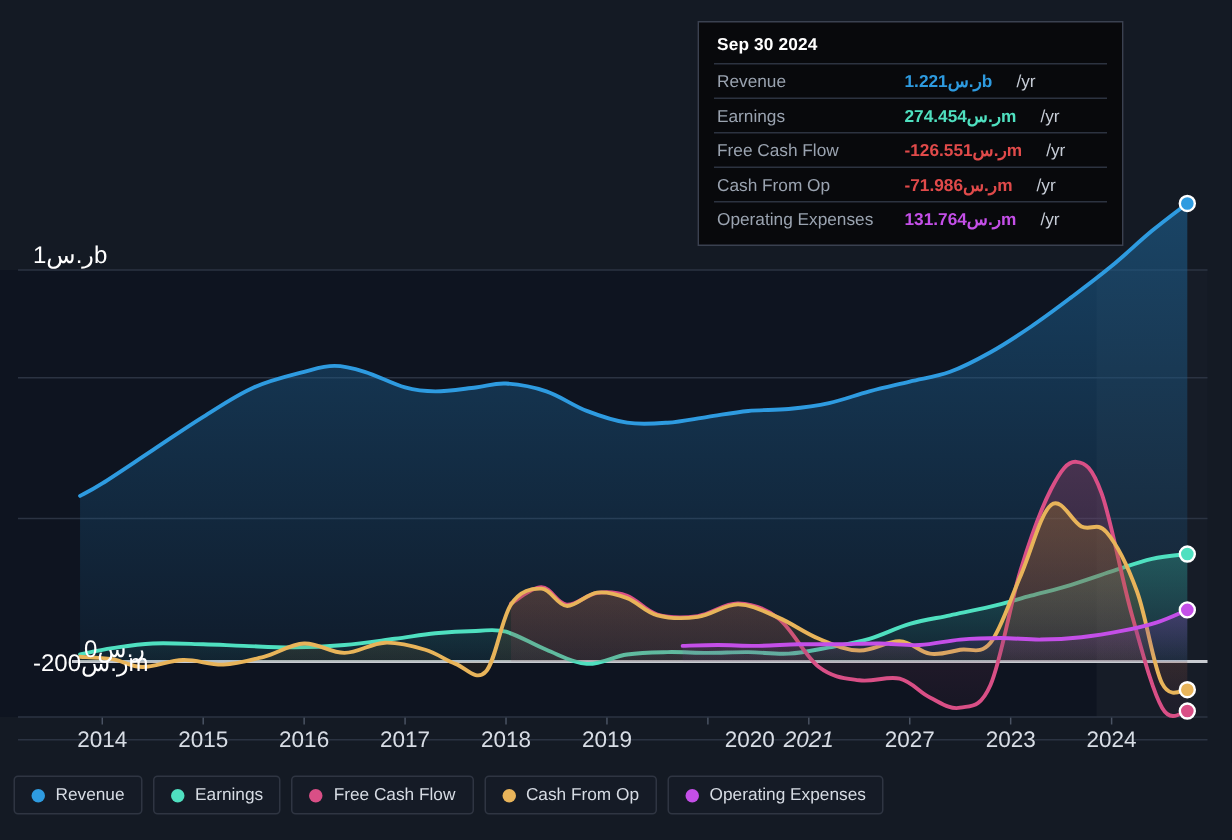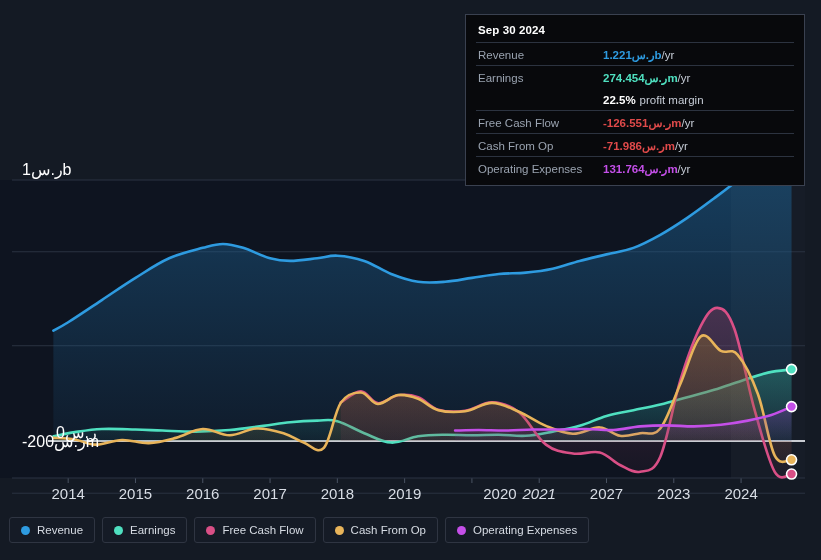--- a/index.html
+++ b/index.html
@@ -7,21 +7,21 @@
     width:821px;height:560px;
     background:#141a24;
     font-family:"Liberation Sans", sans-serif;
     overflow:hidden;
     position:relative;
   }
   #chart-root{position:absolute;inset:0;}
 
   
   .tooltip{
-    position:absolute;left:465px;top:14px;width:340px;
+    position:absolute;left:465px;top:14px;width:284px;
     background:#08090c;
     border:1px solid #3a4150;
     box-sizing:border-box;
     padding:8px 10px 6px 10px;
     z-index:40;
   }
   .tt-date{
     color:#ffffff;font-size:11.5px;font-weight:bold;
     padding:1px 0 6px 2px;letter-spacing:.1px;
   }
@@ -30,21 +30,21 @@
     border-top:1px solid #2c3340;
     padding:2px 0 2px 2px;
     min-height:16px;
   }
   .tt-row.noline{border-top:none;}
   .tt-label{
     color:#9aa3b0;font-size:11.5px;
     width:125px;flex:none;
   }
   .tt-val{font-size:11.5px;font-weight:bold;white-space:nowrap;}
-  .tt-unit{color:#c6ccd6;font-size:11.5px;font-weight:normal;margin-left:0;}
+  .tt-unit{color:#c6ccd6;font-size:11.5px;font-weight:normal;margin-left:16px;}
   .tt-sub{color:#c6ccd6;font-size:11.5px;font-weight:normal;margin-left:4px;}
 
   
   .axis-label{
     position:absolute;color:#ffffff;font-size:16px;white-space:nowrap;z-index:12;
   }
   #lbl-top{left:22px;top:160px;}
   #lbl-zero{left:38px;top:423px;padding-left:18px;}
   #lbl-bot{left:22px;top:432px;}
 
@@ -162,24 +162,20 @@
     <div class="tt-date">Sep 30 2024</div>
     <div id="tt-rows">
         <div class="tt-row">
           <div class="tt-label">Revenue</div>
           <div><span class="tt-val" style="color: rgb(46, 155, 224);">1.221ر.سb</span><span class="tt-unit">/yr</span></div>
         </div>
         <div class="tt-row">
           <div class="tt-label">Earnings</div>
           <div><span class="tt-val" style="color: rgb(79, 224, 192);">274.454ر.سm</span><span class="tt-unit">/yr</span></div>
         </div>
-        <div class="tt-row noline">
-          <div class="tt-label"></div>
-          <div><span class="tt-val" style="color: rgb(255, 255, 255);">22.5%</span><span class="tt-sub">profit margin</span></div>
-        </div>
         <div class="tt-row">
           <div class="tt-label">Free Cash Flow</div>
           <div><span class="tt-val" style="color: rgb(224, 74, 74);">-126.551ر.سm</span><span class="tt-unit">/yr</span></div>
         </div>
         <div class="tt-row">
           <div class="tt-label">Cash From Op</div>
           <div><span class="tt-val" style="color: rgb(224, 74, 74);">-71.986ر.سm</span><span class="tt-unit">/yr</span></div>
         </div>
         <div class="tt-row">
           <div class="tt-label">Operating Expenses</div>

